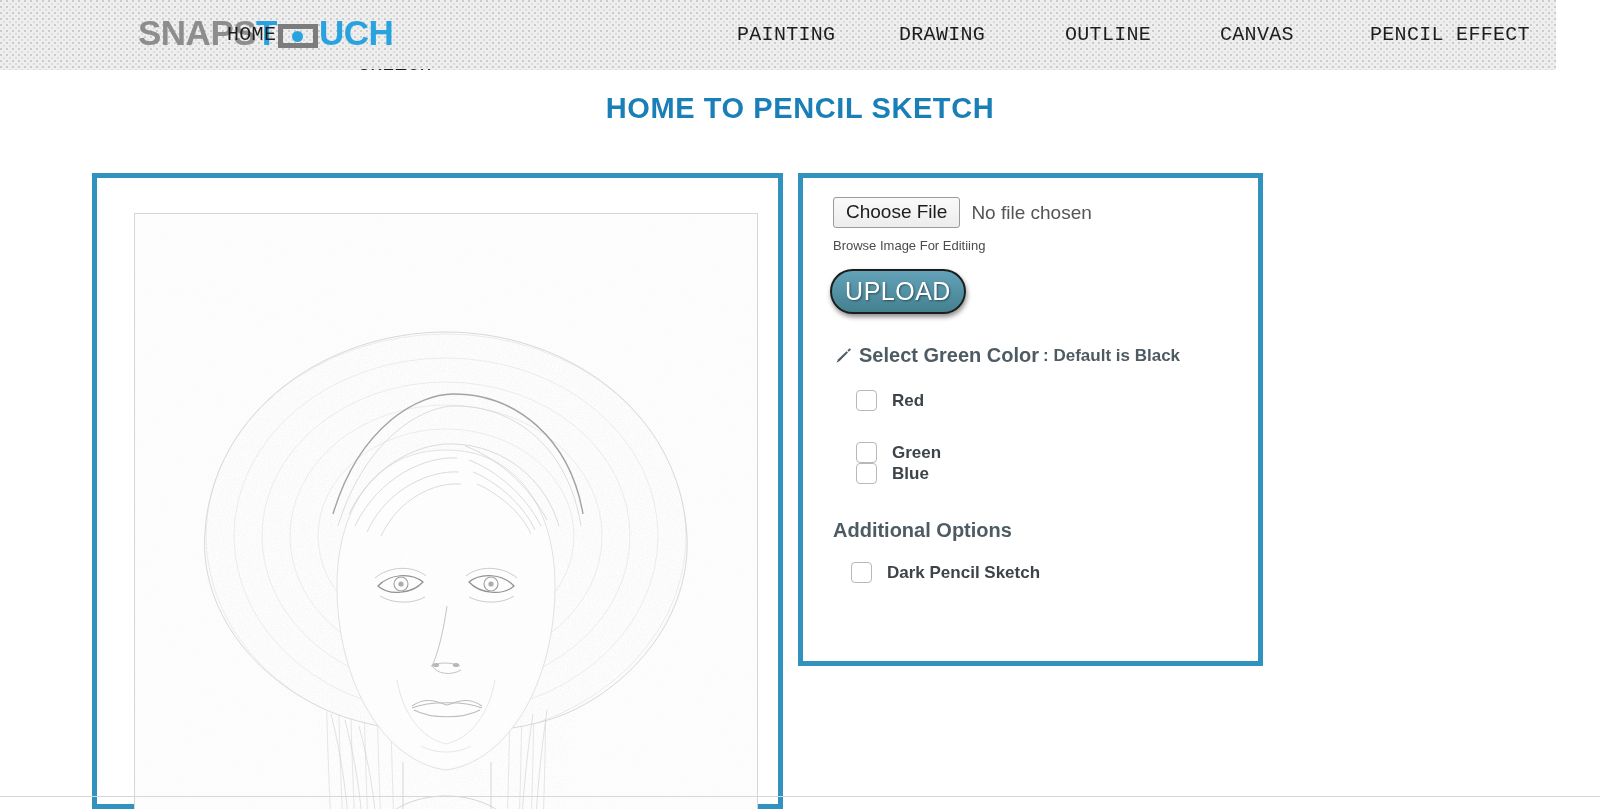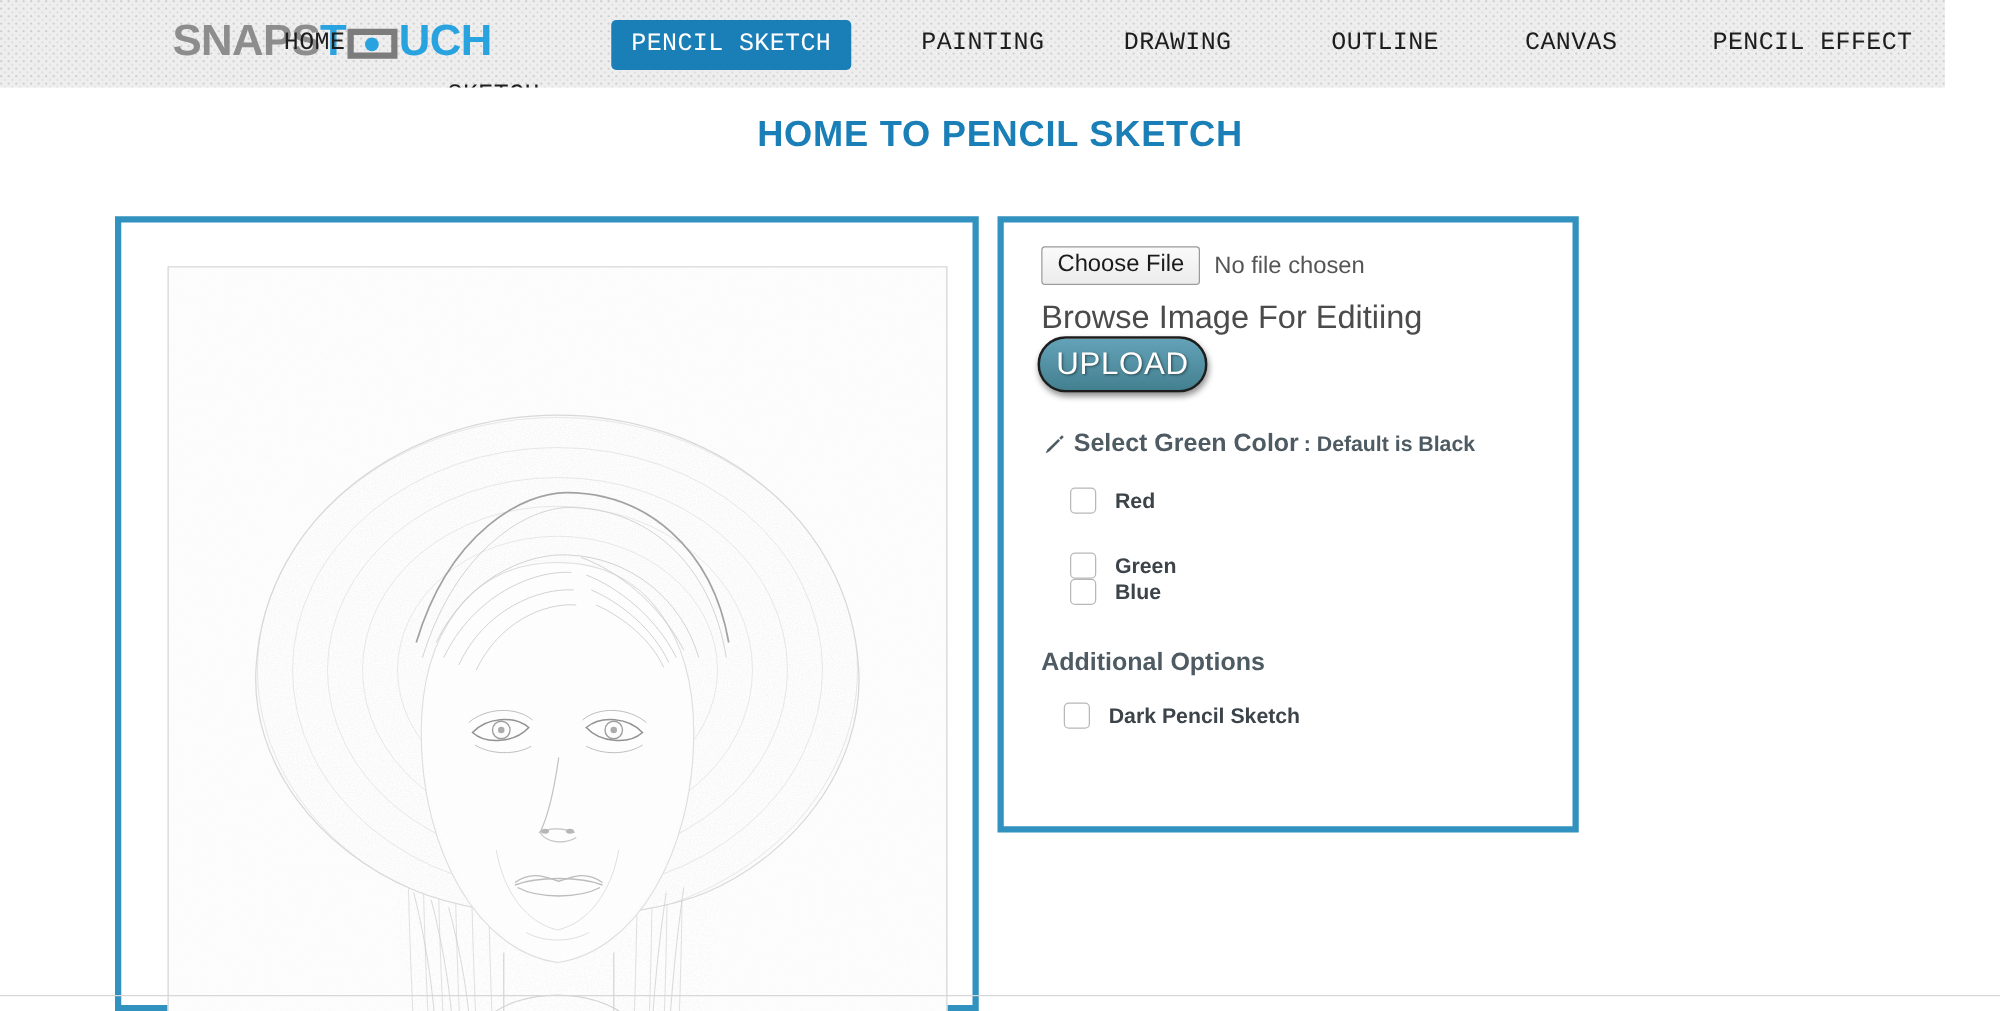--- a/index.html
+++ b/index.html
@@ -98,21 +98,21 @@
     background: linear-gradient(#fafafa, #ececec);
     font-family: Liberation Sans, sans-serif;
     cursor: pointer;
   }
   #no-file-text {
     font-size: 19px; color: #555555; margin-left: 11px;
     font-family: "Liberation Sans", sans-serif;
   }
   #browse-hint {
     position: absolute; left: 30px; top: 60px;
-    font-size: 26px; color: #4b4b4b;
+    font-size: 13px; color: #4b4b4b;
     font-family: "Liberation Sans", sans-serif;
   }
   #upload-btn {
     position: absolute; left: 27px; top: 91px;
     width: 136px; height: 45px; box-sizing: border-box;
     border-radius: 24px;
     background: linear-gradient(#64a2b9, #43808f);
     border: 2px solid #1d1d1d;
     box-shadow: 1px 3px 5px rgba(0,0,0,.45);
     color: #ffffff; font-size: 25px; font-weight: normal;
@@ -161,21 +161,20 @@
 
   <div id="navbar">
 
     <div id="logo">
       <span class="g">SNAPS</span><span class="b">T</span><span class="cam"><span class="body"></span><span class="lens"></span></span><span class="b">UCH</span>
     </div>
 
     <div id="navitems">
       <div class="navitem" style="left:227px;">HOME</div>
       <div class="navitem" style="left:358px;margin-top:42px;">SKETCH</div>
-      <div class="navitem active" style="left:489px;">PENCIL SKETCH</div>
       <div class="navitem" style="left:737px;">PAINTING</div>
       <div class="navitem" style="left:899px;">DRAWING</div>
       <div class="navitem" style="left:1065px;">OUTLINE</div>
       <div class="navitem" style="left:1220px;">CANVAS</div>
       <div class="navitem" style="left:1370px;">PENCIL EFFECT</div>
     </div>
   </div>
 
   <div id="page-title">HOME TO PENCIL SKETCH</div>
 

